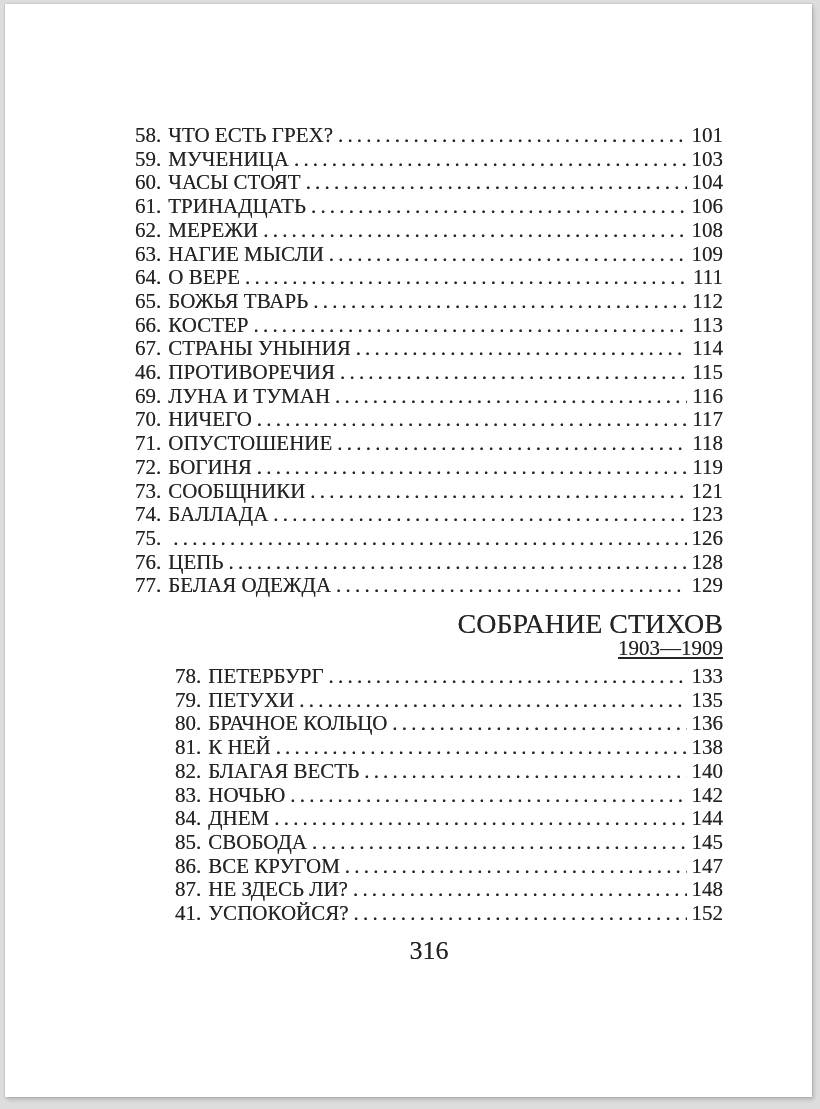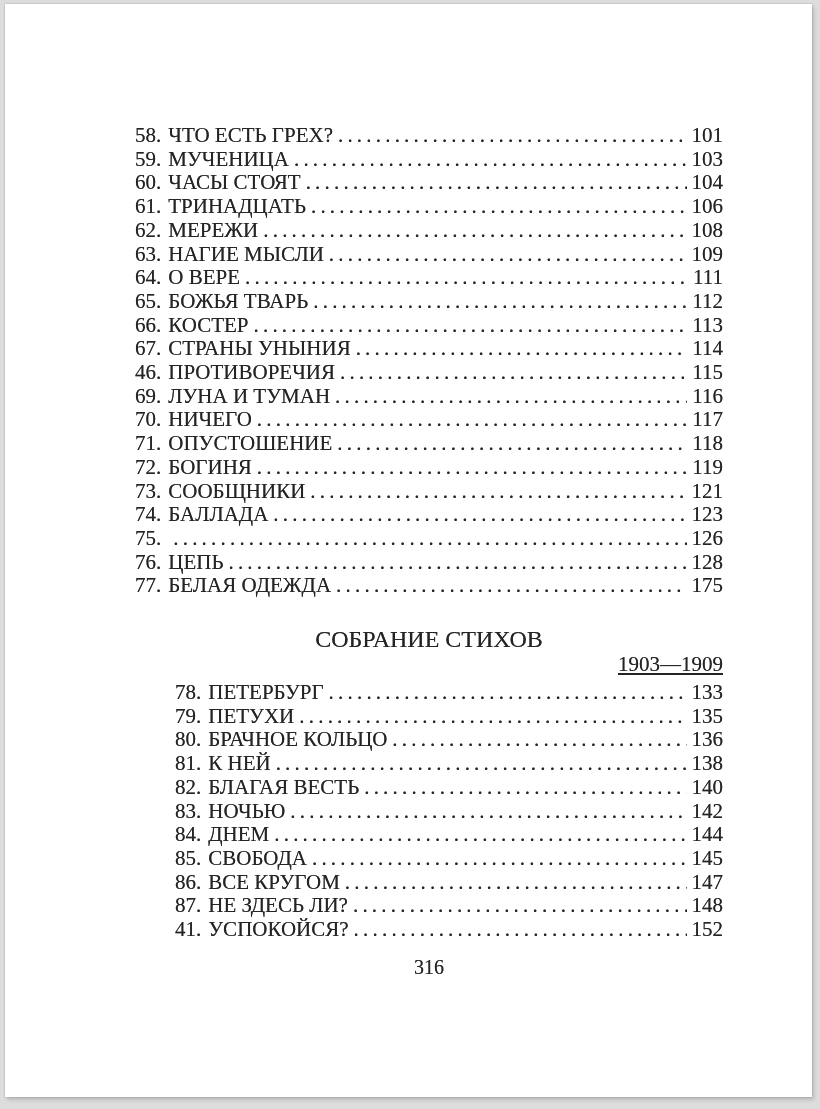--- a/index.html
+++ b/index.html
@@ -52,39 +52,39 @@
   .toc-dots::after {
     content: "..............................................................................................";
   }
   .toc-page {
     flex: 0 0 auto;
     min-width: 34px;
     text-align: right;
     margin-left: 2px;
   }
   .section-heading {
-    text-align: center;
-    font-size: 24px;
+    text-align: right;
+    font-size: 28px;
     line-height: 27px;
-    margin-top: 28px;
+    margin-top: 12px;
     font-weight: normal;
   }
   .section-years {
     text-align: right;
     font-size: 21px;
     line-height: 23px;
     text-decoration: underline;
   }
   .toc-list-2 {
     margin-top: 5px;
     margin-left: 40px;
   }
   .folio {
     text-align: center;
-    font-size: 20px;
+    font-size: 26px;
     line-height: 34px;
     margin-top: 8px;
   }
 </style>
 </head>
 <body>
 
 <div class="scan-page">
 
   <div class="toc-list toc-list-1">
@@ -217,21 +217,21 @@
     <span class="toc-num">76.</span>
     <span class="toc-title">ЦЕПЬ</span>
     <span class="toc-dots"></span>
     <span class="toc-page">128</span>
   </div>
 
   <div class="toc-row">
     <span class="toc-num">77.</span>
     <span class="toc-title">БЕЛАЯ ОДЕЖДА</span>
     <span class="toc-dots"></span>
-    <span class="toc-page">175</span>
+    <span class="toc-page">129</span>
   </div>
 </div>
 
   <div class="section-heading">СОБРАНИЕ СТИХОВ</div>
 
   <div class="section-years">1903—1909</div>
 
   <div class="toc-list toc-list-2">
   <div class="toc-row">
     <span class="toc-num">78.</span>

